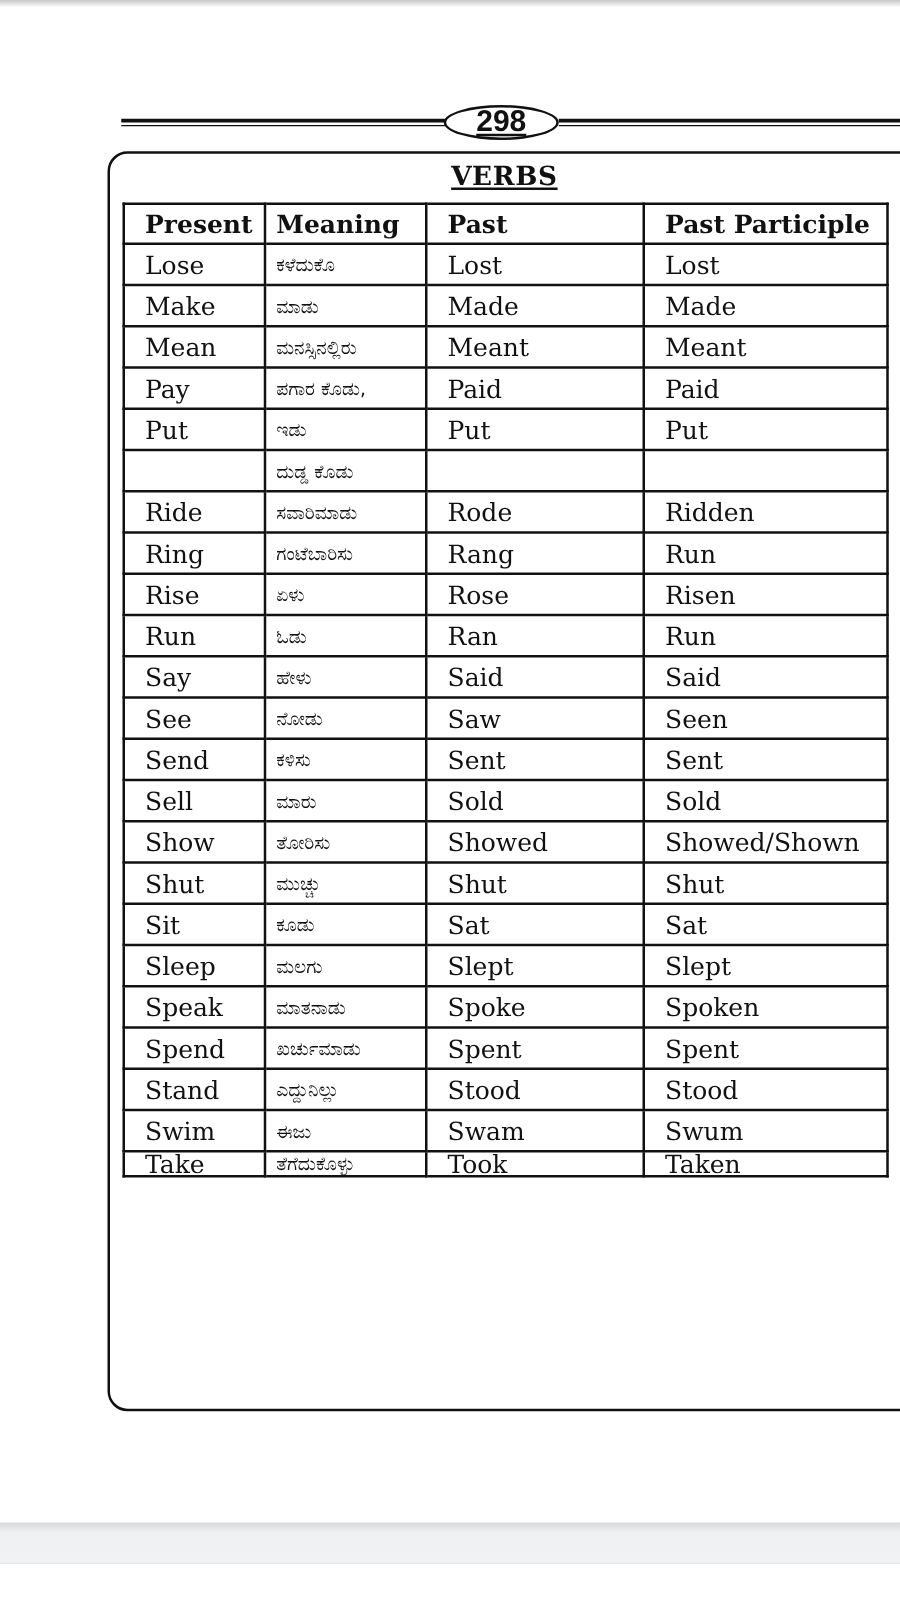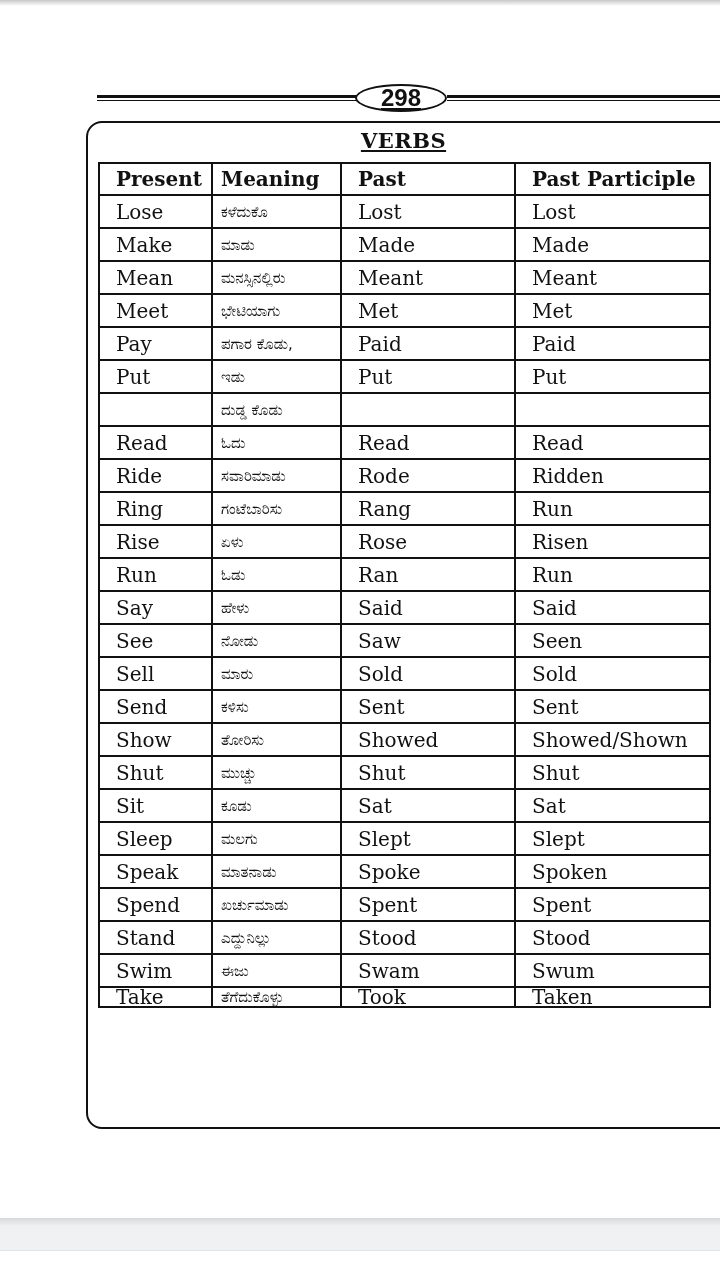--- a/index.html
+++ b/index.html
@@ -174,50 +174,38 @@
         <td>Made</td>
         <td class="pp">Made</td>
       </tr>
       <tr>
         <td>Mean</td>
         <td class="kn">ಮನಸ್ಸಿನಲ್ಲಿರು</td>
         <td>Meant</td>
         <td class="pp">Meant</td>
       </tr>
       <tr>
-        <td>Meet</td>
-        <td class="kn">ಭೇಟಿಯಾಗು</td>
-        <td>Met</td>
-        <td class="pp">Met</td>
-      </tr>
-      <tr>
         <td>Pay</td>
         <td class="kn">ಪಗಾರ ಕೊಡು,</td>
         <td>Paid</td>
         <td class="pp">Paid</td>
       </tr>
       <tr>
         <td>Put</td>
         <td class="kn">ಇಡು</td>
         <td>Put</td>
         <td class="pp">Put</td>
       </tr>
       <tr>
         <td></td>
         <td class="kn">ದುಡ್ಡ ಕೊಡು</td>
         <td></td>
         <td class="pp"></td>
       </tr>
       <tr>
-        <td>Read</td>
-        <td class="kn">ಓದು</td>
-        <td>Read</td>
-        <td class="pp">Read</td>
-      </tr>
-      <tr>
         <td>Ride</td>
         <td class="kn">ಸವಾರಿಮಾಡು</td>
         <td>Rode</td>
         <td class="pp">Ridden</td>
       </tr>
       <tr>
         <td>Ring</td>
         <td class="kn">ಗಂಟೆಬಾರಿಸು</td>
         <td>Rang</td>
         <td class="pp">Run</td>
@@ -240,30 +228,30 @@
         <td>Said</td>
         <td class="pp">Said</td>
       </tr>
       <tr>
         <td>See</td>
         <td class="kn">ನೋಡು</td>
         <td>Saw</td>
         <td class="pp">Seen</td>
       </tr>
       <tr>
+        <td>Send</td>
+        <td class="kn">ಕಳಿಸು</td>
+        <td>Sent</td>
+        <td class="pp">Sent</td>
+      </tr>
+      <tr>
         <td>Sell</td>
         <td class="kn">ಮಾರು</td>
         <td>Sold</td>
         <td class="pp">Sold</td>
-      </tr>
-      <tr>
-        <td>Send</td>
-        <td class="kn">ಕಳಿಸು</td>
-        <td>Sent</td>
-        <td class="pp">Sent</td>
       </tr>
       <tr>
         <td>Show</td>
         <td class="kn">ತೋರಿಸು</td>
         <td>Showed</td>
         <td class="pp">Showed/Shown</td>
       </tr>
       <tr>
         <td>Shut</td>
         <td class="kn">ಮುಚ್ಚು</td>

